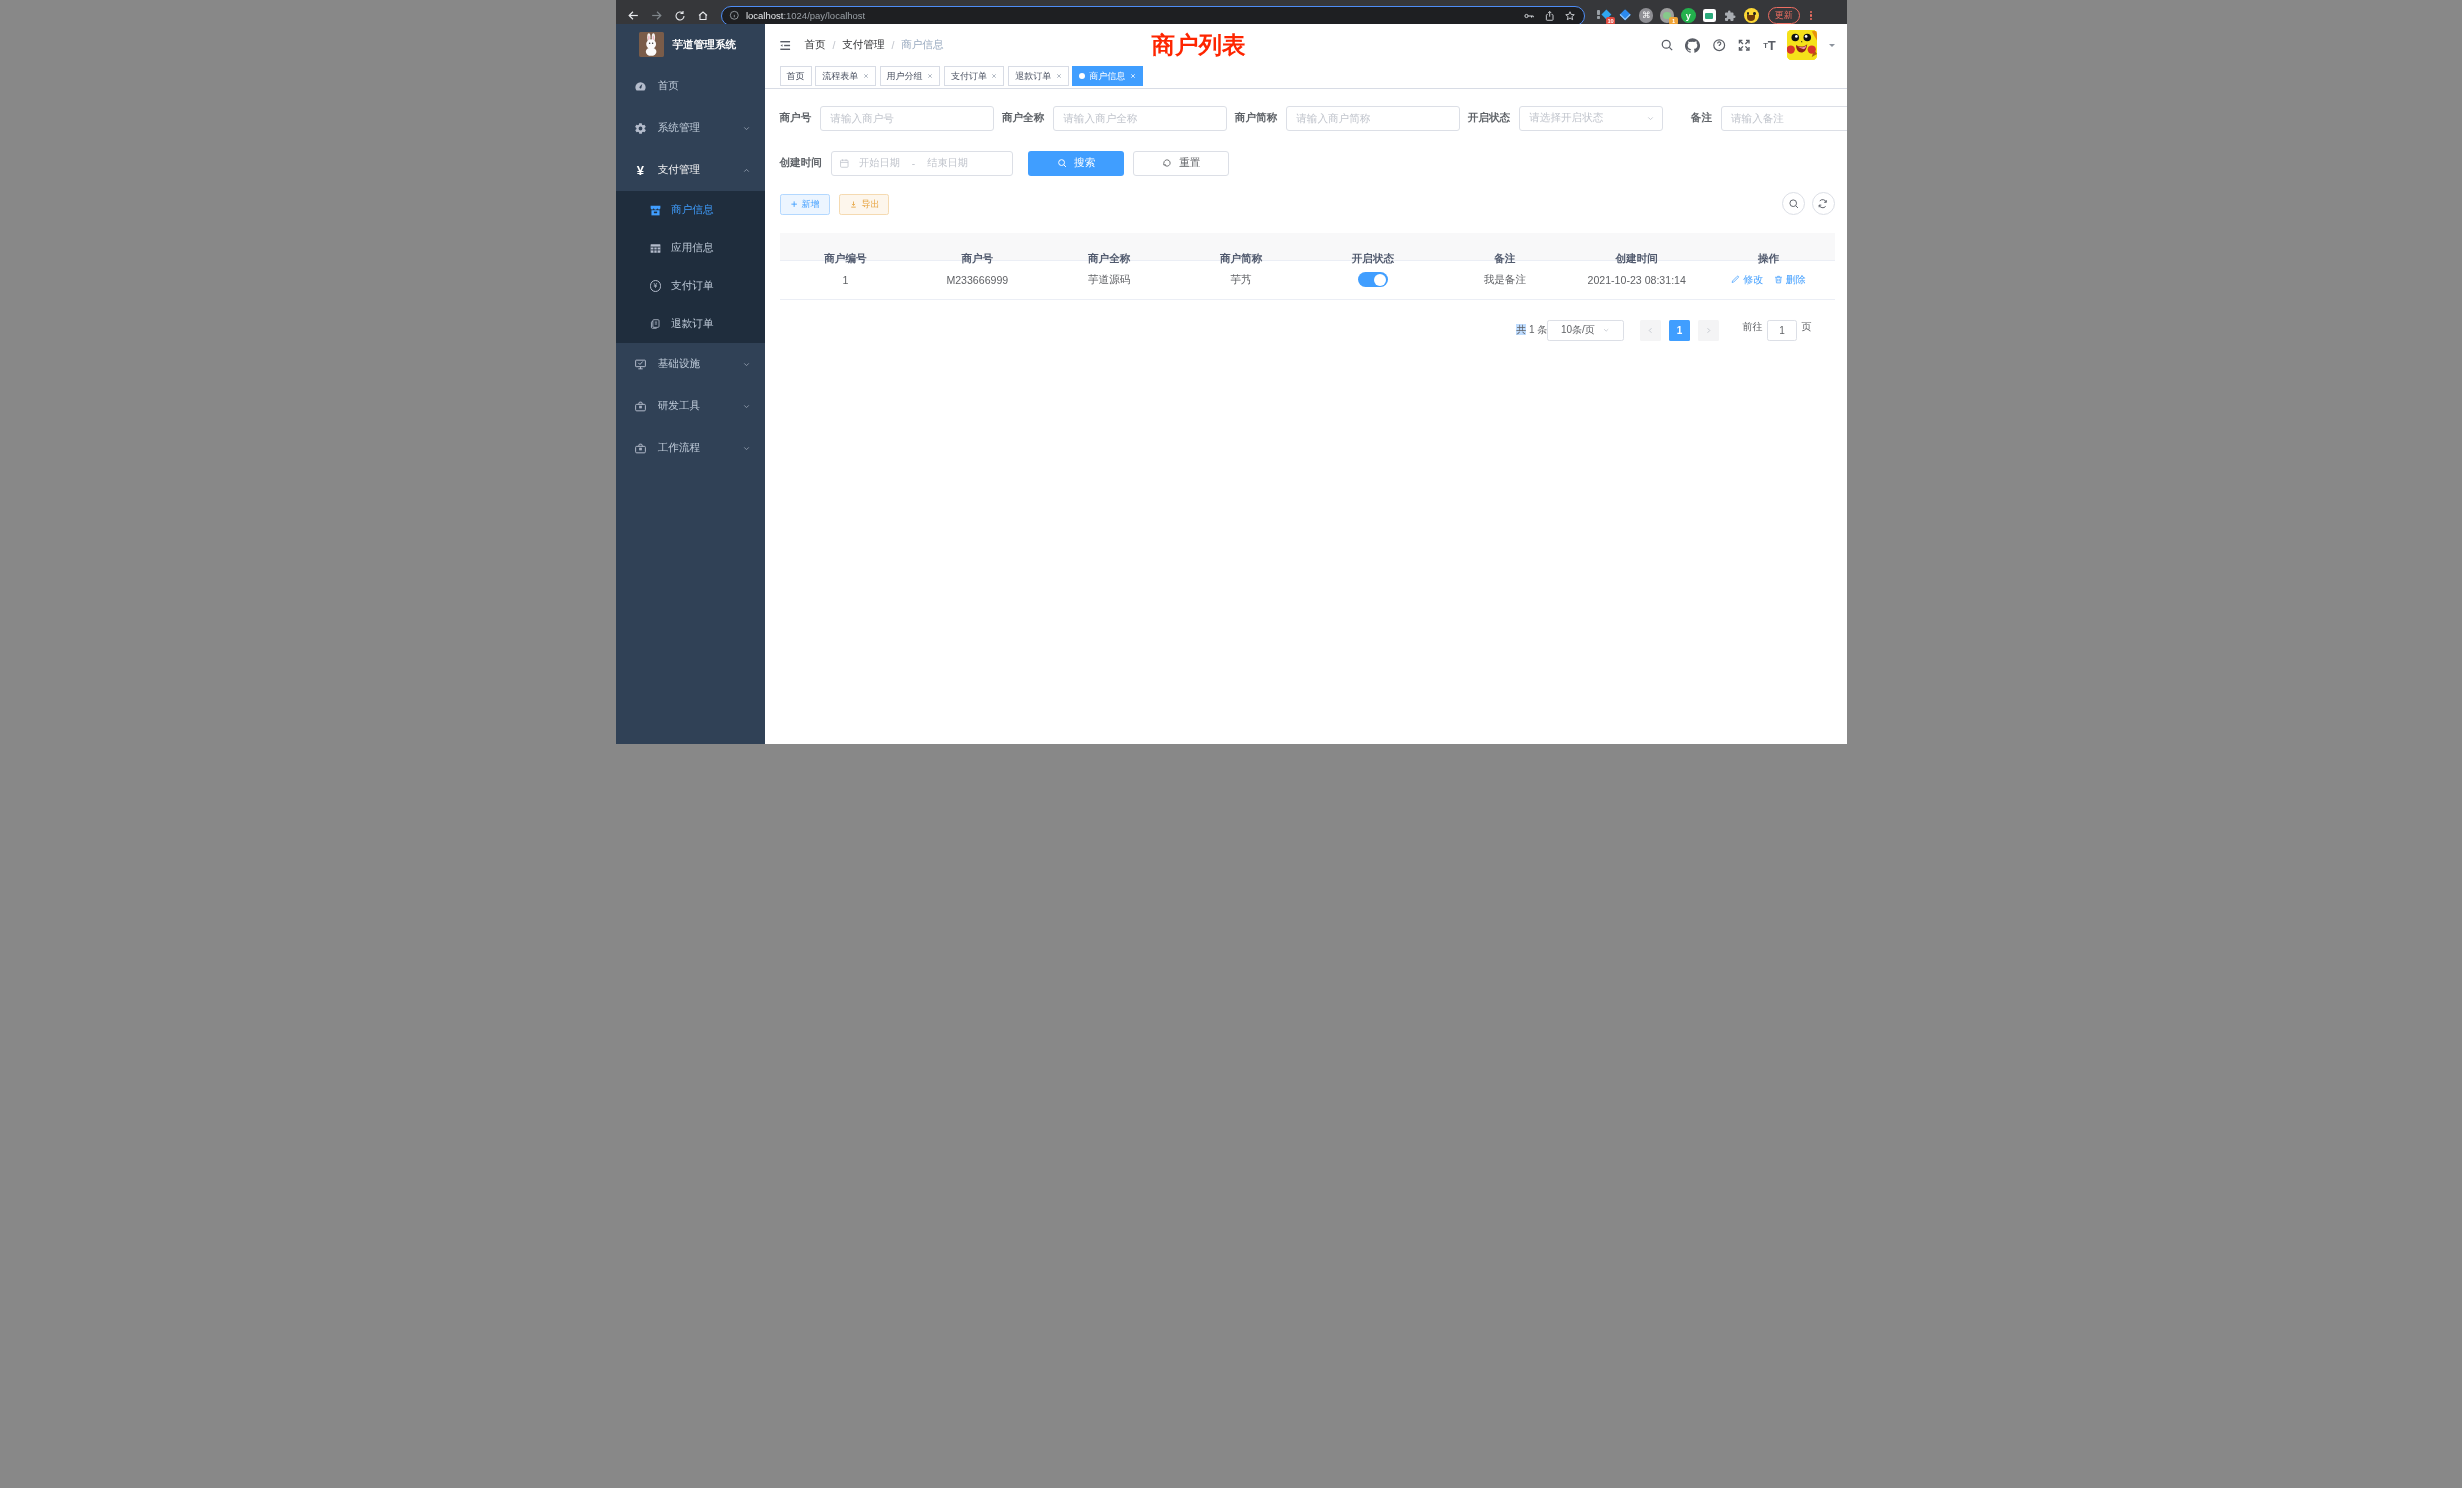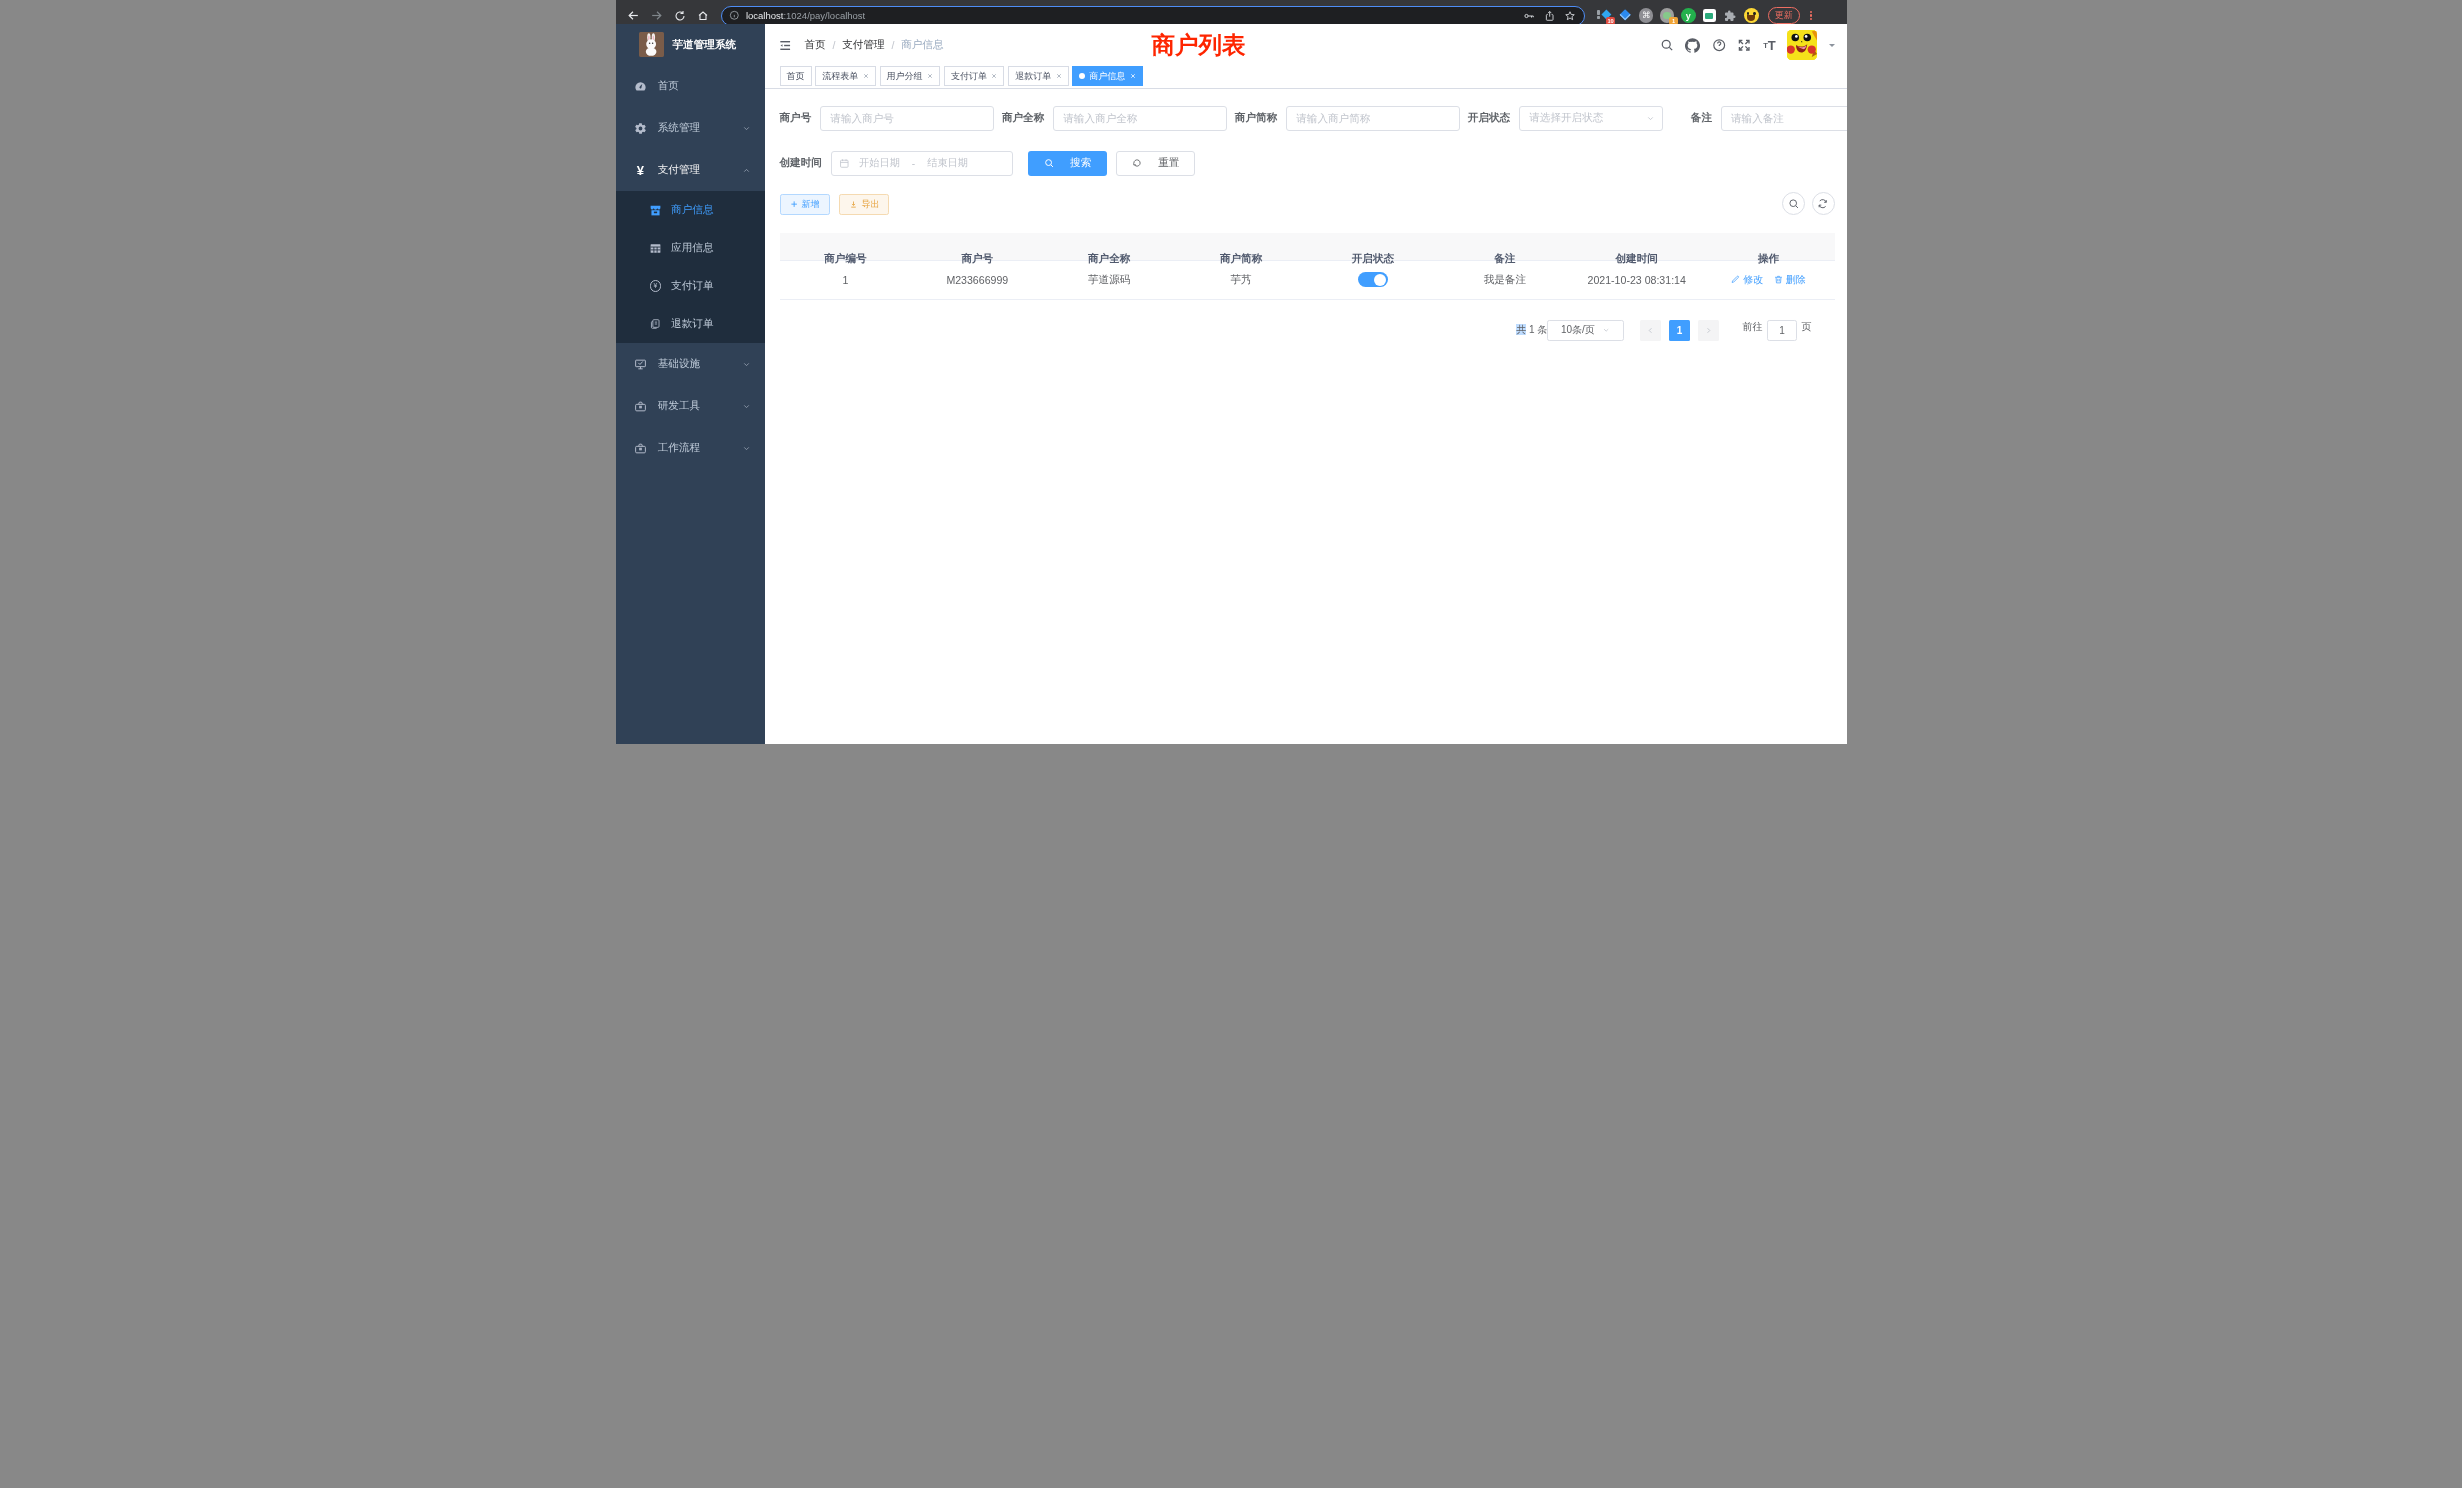--- a/index.html
+++ b/index.html
@@ -77,21 +77,21 @@
   .f-label { font-size:10.6px; font-weight:700; color:#5f6368; margin-right:9px; white-space:nowrap; }
   .inp { height:25px; border:0.8px solid #dcdfe6; border-radius:3px; font-size:10.6px; color:#606266; padding:0 9px; font-family:inherit; }
   .inp::placeholder { color:#c0c4cc; }
   .inp.w-std { width:174px; }
   .sel { width:144px; height:25px; border:0.8px solid #dcdfe6; border-radius:3px; display:flex; align-items:center; padding:0 7.6px 0 9px; color:#c0c4cc; font-size:10.6px; cursor:pointer; }
   .sel .sel-chev { margin-left:auto; color:#c0c4cc; display:flex; }
   .remark-gap { margin-left:20px; }
   .date-range { width:182px; height:25px; border:0.8px solid #dcdfe6; border-radius:3px; display:flex; align-items:center; padding:0 7.6px; color:#c0c4cc; font-size:10.2px; cursor:text; }
   .date-range .cal { display:flex; margin-right:9px; color:#c0c4cc; }
   .date-range .dr-sep { margin:0 12px; color:#c0c4cc; }
-  .btn { height:25px; border-radius:3px; font-size:10.6px; display:inline-flex; align-items:center; gap:16px; padding:0 15px; cursor:pointer; border:0.8px solid transparent; font-family:inherit; }
+  .btn { height:25px; border-radius:3px; font-size:10.6px; display:inline-flex; align-items:center; gap:7px; padding:0 28px; cursor:pointer; border:0.8px solid transparent; font-family:inherit; }
   .btn-primary { background:#409eff; color:#fff; margin-left:7.6px; }
   .btn-plain { background:#fff; color:#606266; border-color:#dcdfe6; margin-left:9px; }
 
   
   .toolbar { margin-top:18px; display:flex; align-items:center; position:relative; }
   .btn-mini { height:21px; border-radius:2.3px; font-size:9px; display:inline-flex; align-items:center; gap:3.8px; padding:0 9px; cursor:pointer; font-family:inherit; }
   .btn-add { color:#409eff; background:#ecf5ff; border:0.8px solid #b3d8ff; }
   .btn-export { color:#e6a23c; background:#fdf6ec; border:0.8px solid #f5dab1; margin-left:9px; }
   .tool-right { position:absolute; right:0; top:-1.5px; display:flex; gap:6.8px; }
   .circle-btn { width:23px; height:23px; border-radius:50%; border:0.8px solid #dcdfe6; background:#fff; color:#5a5e66; display:flex; align-items:center; justify-content:center; cursor:pointer; }

